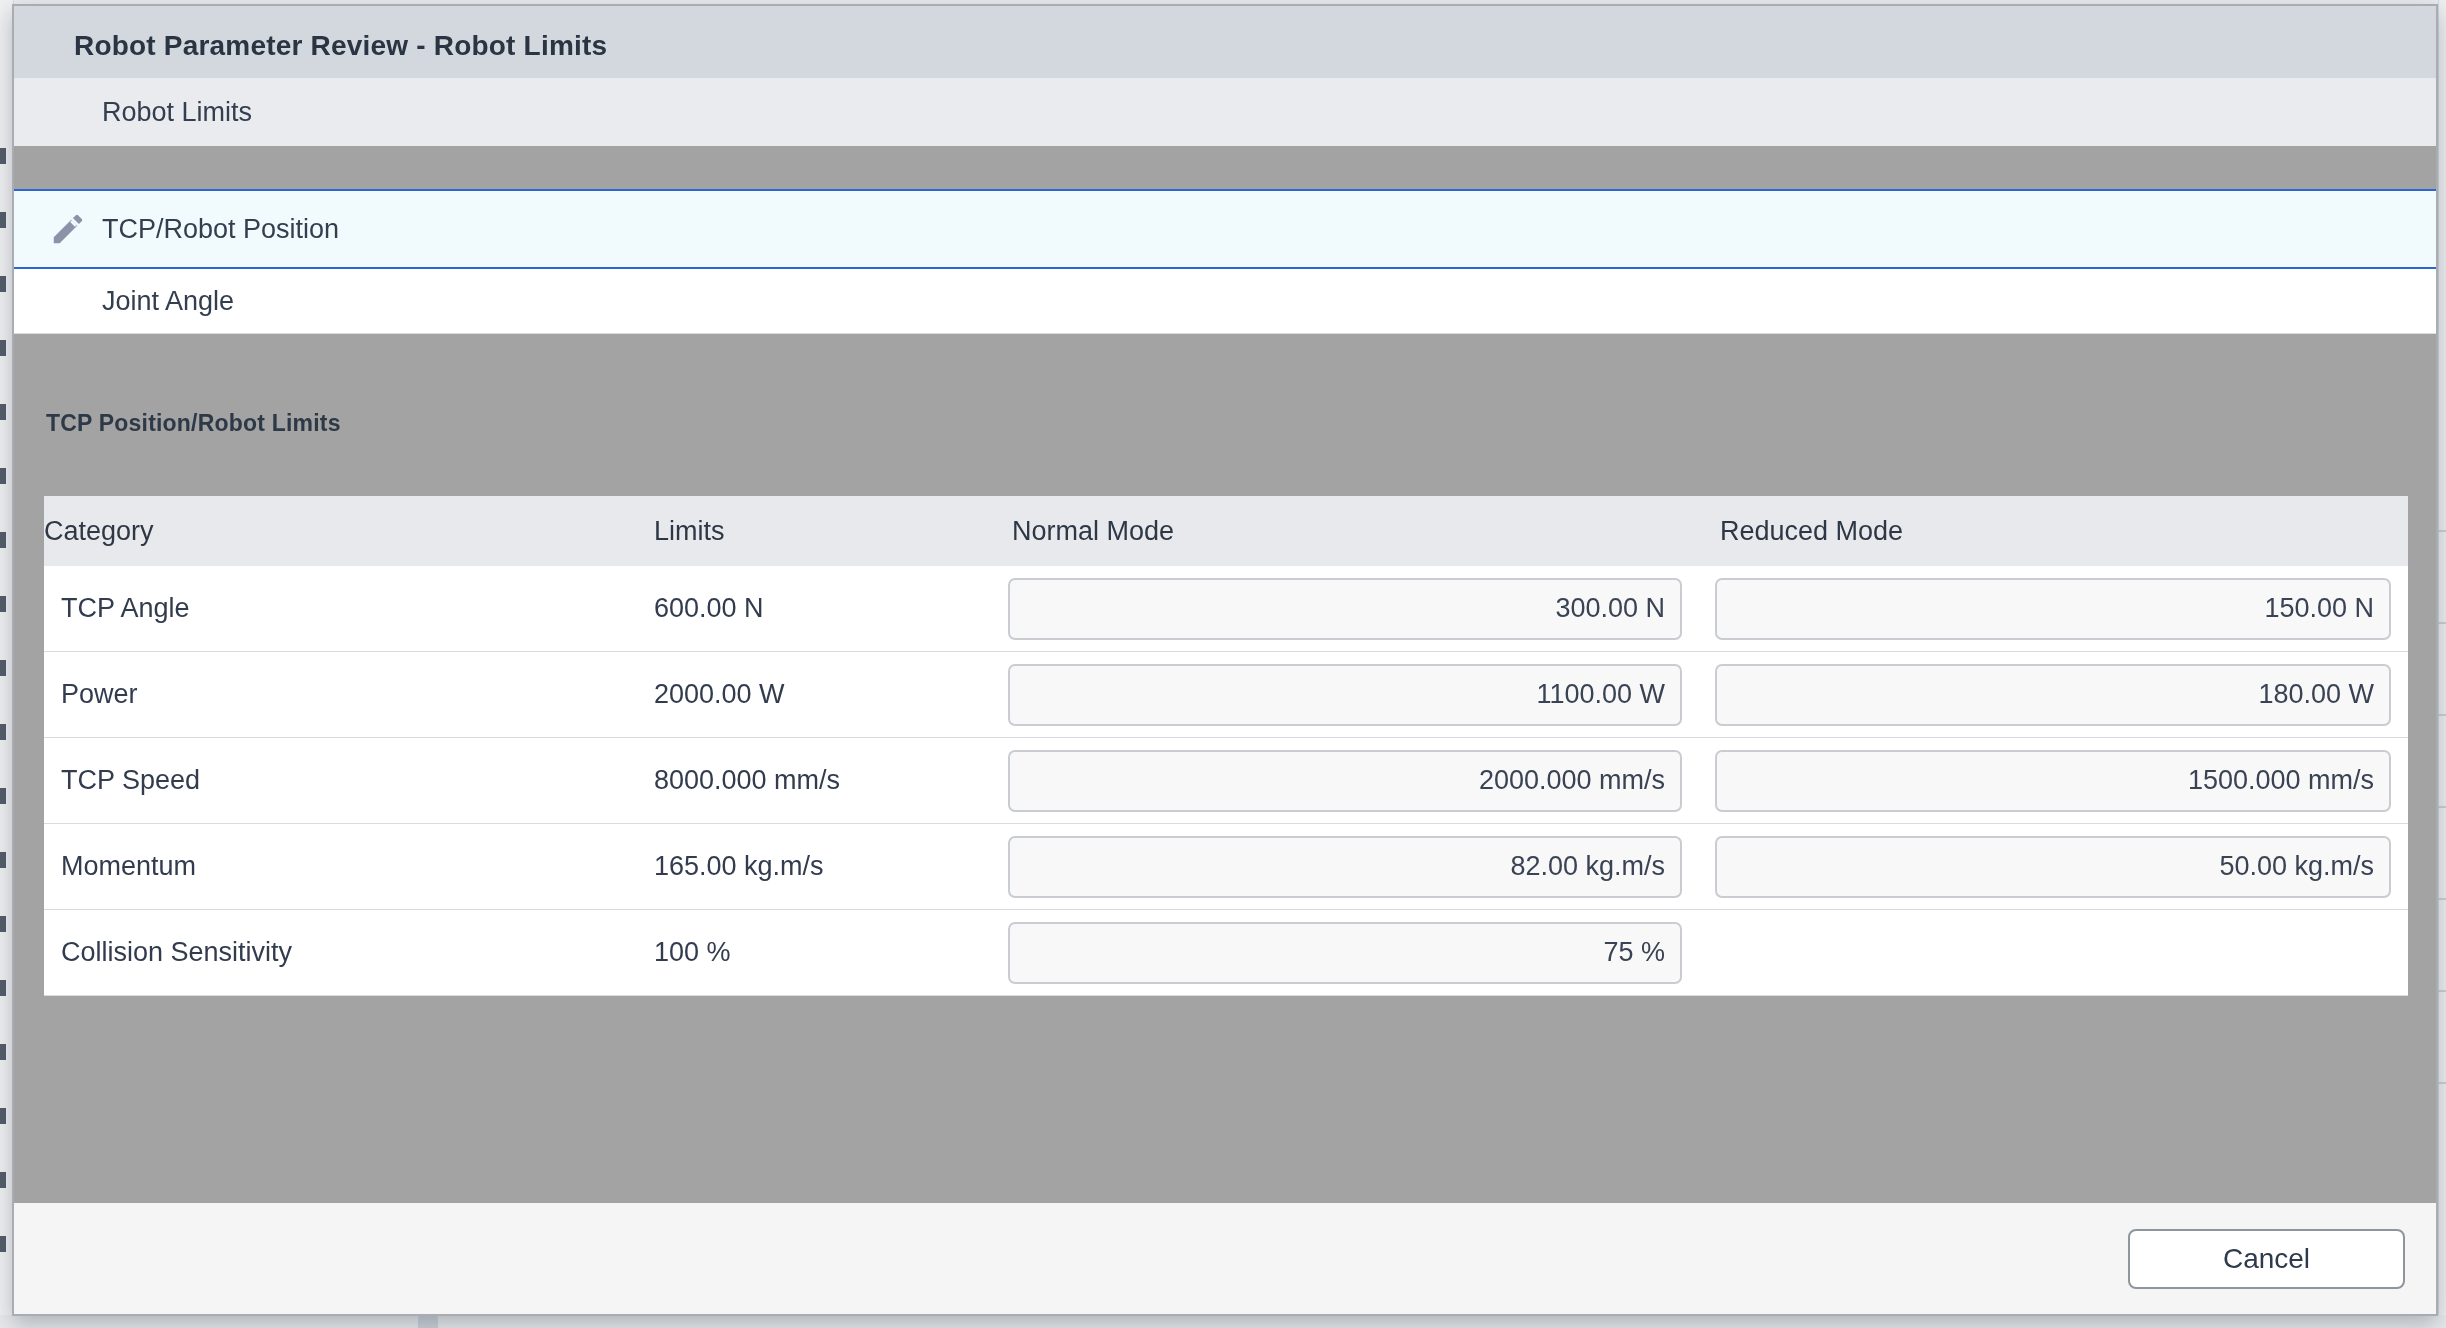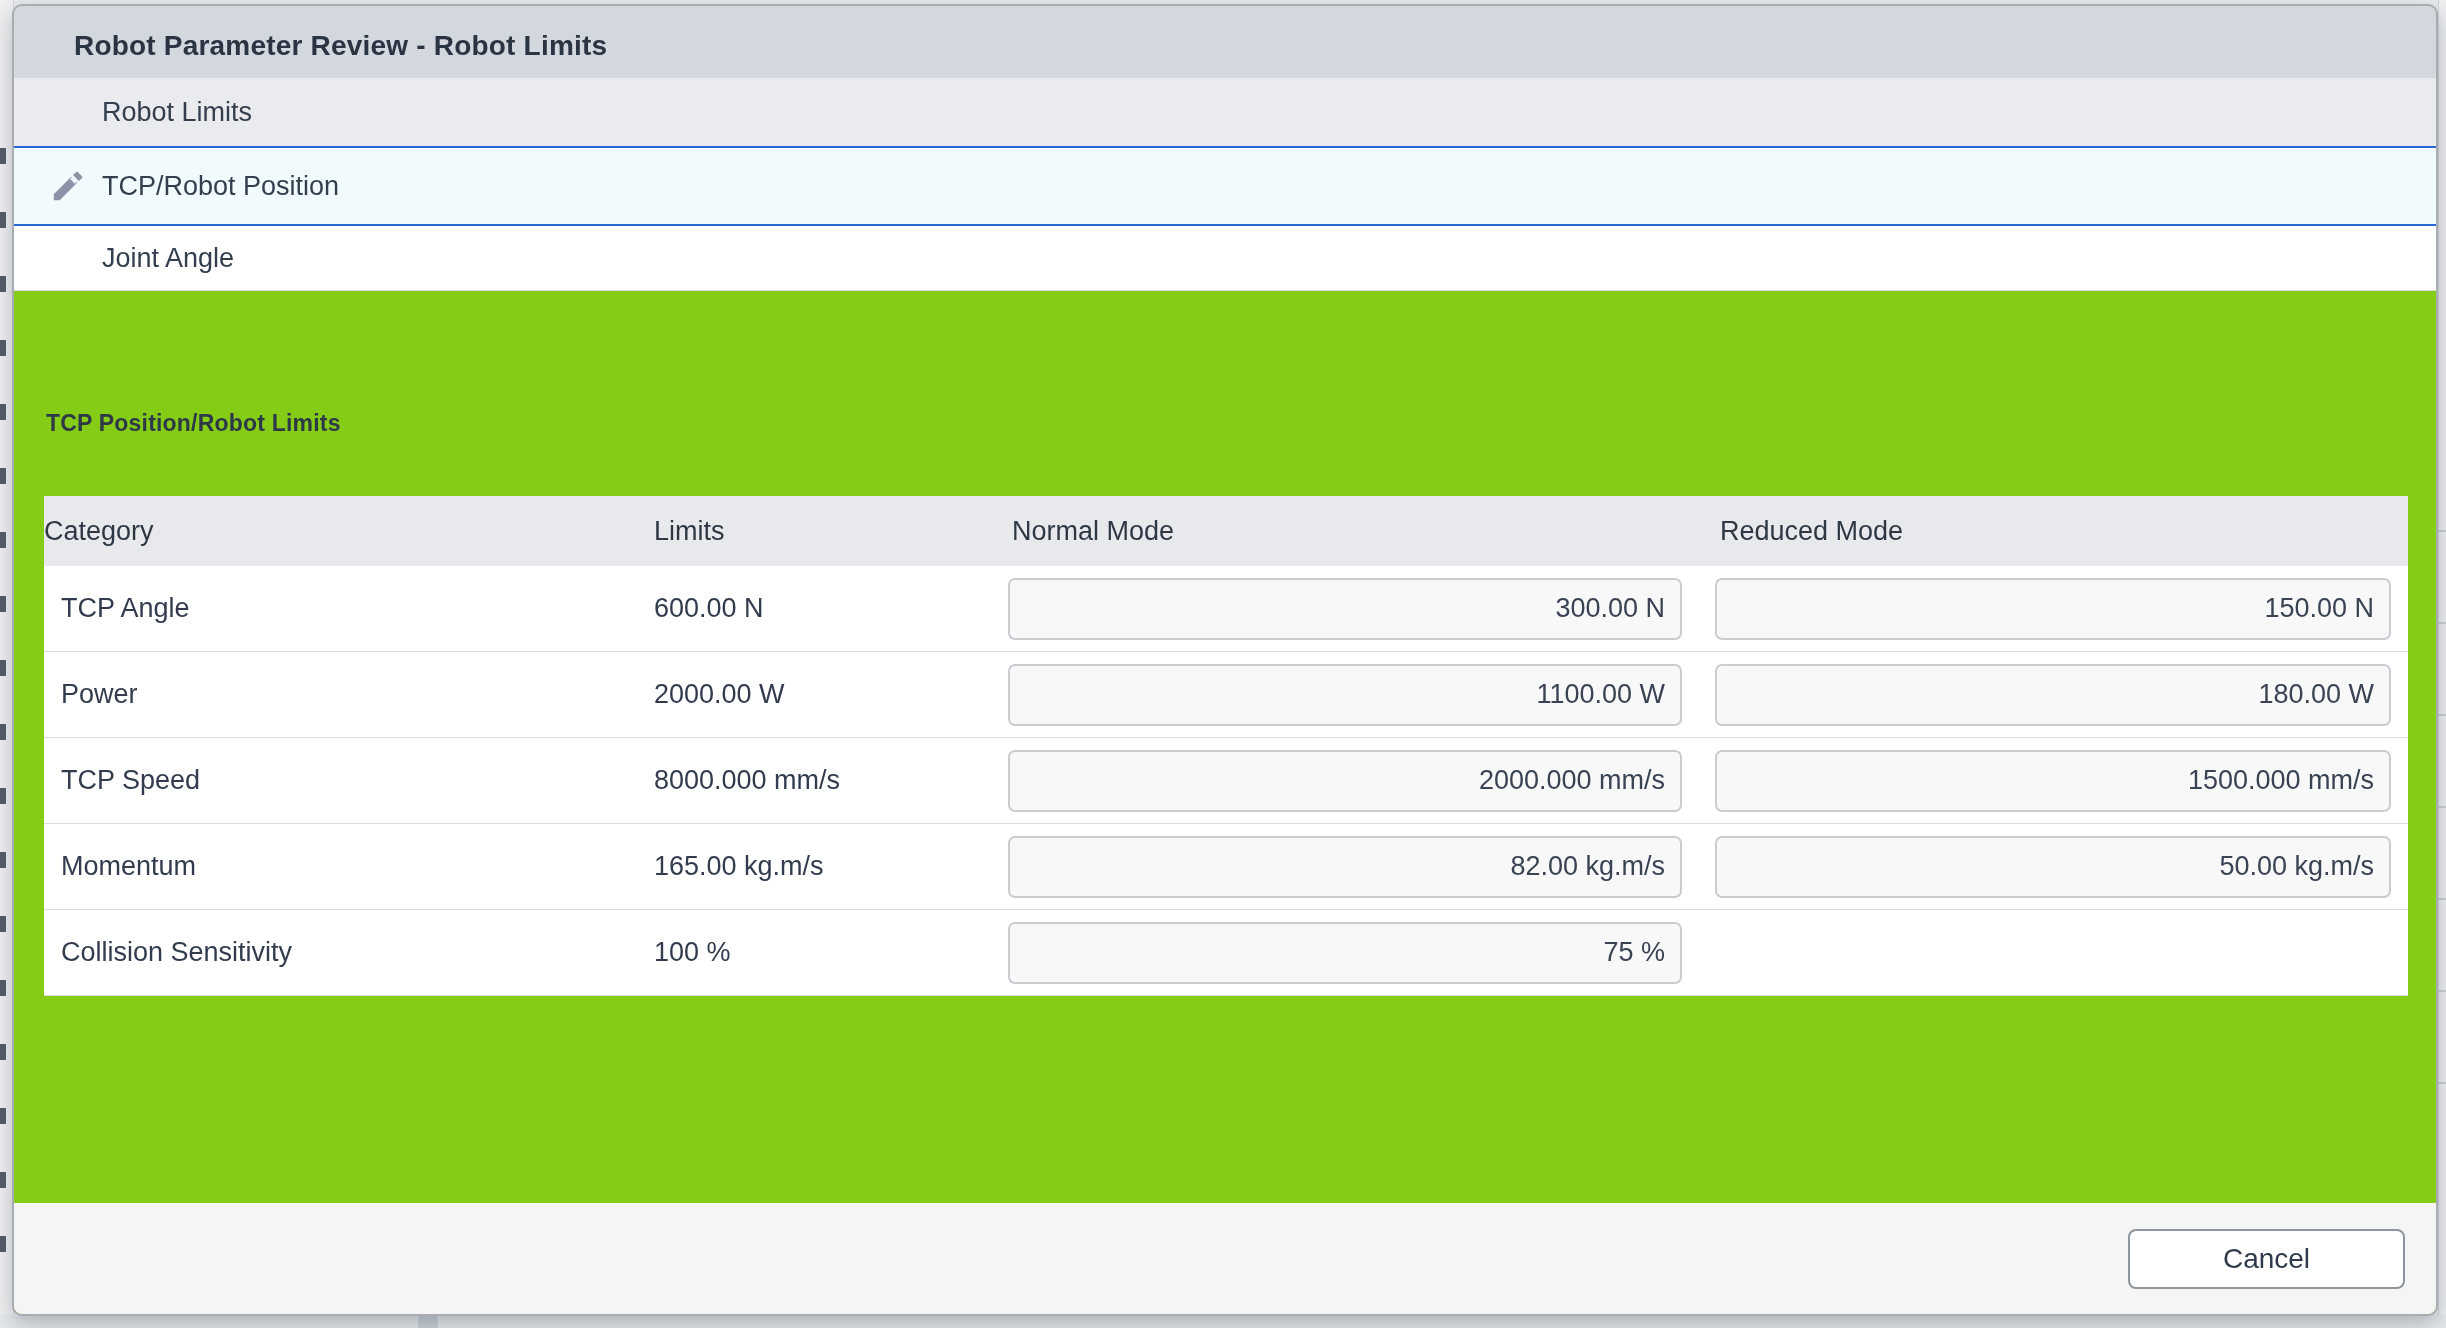--- a/index.html
+++ b/index.html
@@ -41,23 +41,23 @@
     background:#e7eaed;
   }
   .bg-scrollbar-nub {
     position:absolute; left:418px; bottom:0; width:20px; height:12px;
     background:#ccd2da; border-radius:2px 2px 0 0;
   }
 
   
   .dialog {
     position:absolute; left:12px; top:4px; width:2426px; height:1312px;
-    background:#84cc16;
+    background:#a3a3a3;
     border:2px solid #a9adb3;
-    border-radius:10px;
+    border-radius:0;
     box-shadow:0 8px 22px rgba(40,50,60,.30);
     overflow:hidden;
   }
   .titlebar {
     position:absolute; left:0; top:0; right:0; height:79px;
     background:#d3d8df;
     display:flex; align-items:center;
     padding-left:60px;
   }
   .titlebar-text {
@@ -70,21 +70,21 @@
   .nav-row {
     display:flex; align-items:center;
     padding-left:88px;
     font-size:27px; color:#333e4f;
     cursor:default;
   }
   .nav-row.plain    { height:68px; background:#e9ebee; }
   .nav-row.selected {
     height:80px; background:#f1fbfe;
     border-top:2px solid #2a66d4; border-bottom:2px solid #2a66d4;
-    padding-left:88px; position:relative;
+    padding-left:88px; position:relative;margin-top:43px;
   }
   .nav-row.white {
     height:65px; background:#ffffff;
     border-bottom:1px solid #dbdde0;
   }
   .pencil-wrap {
     position:absolute; left:34px; top:50%;
     transform:translateY(-50%);
     width:40px; height:40px;
     display:flex; align-items:center; justify-content:center;

